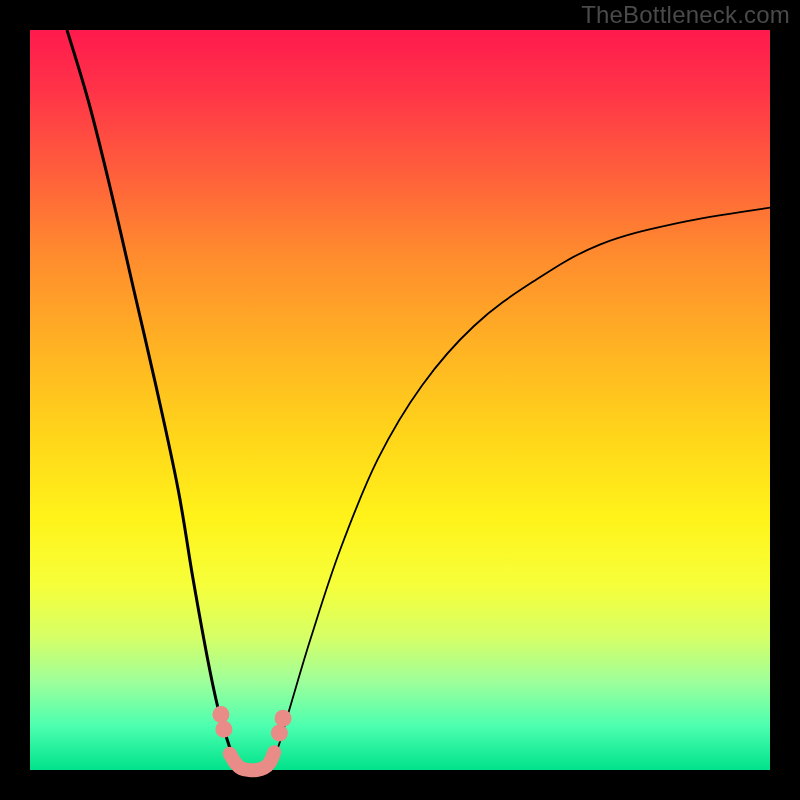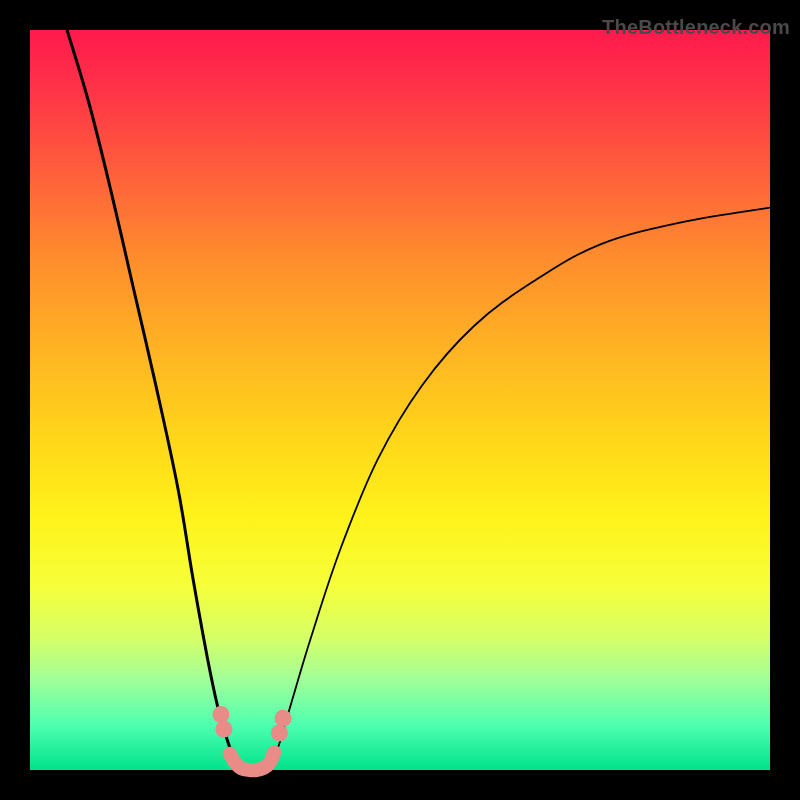--- a/index.html
+++ b/index.html
@@ -27,25 +27,25 @@
       #fff31a 66%,
       #f6ff3a 75%,
       #d6ff66 82%,
       #9fff9a 88%,
       #4dffb0 94%,
       #00e28a 100%
     );
   }
   .watermark {
     position: absolute;
-    top: 16px;
+    top: 1px;
     right: 10px;
     color: #4a4a4a;
-    font-size: 20px;
-    font-weight: 700;
+    font-size: 24px;
+    font-weight: 400;
     letter-spacing: 0.2px;
     pointer-events: none;
     z-index: 5;
   }
   svg.plot {
     position: absolute;
     left: 0;
     top: 0;
     width: 740px;
     height: 740px;

